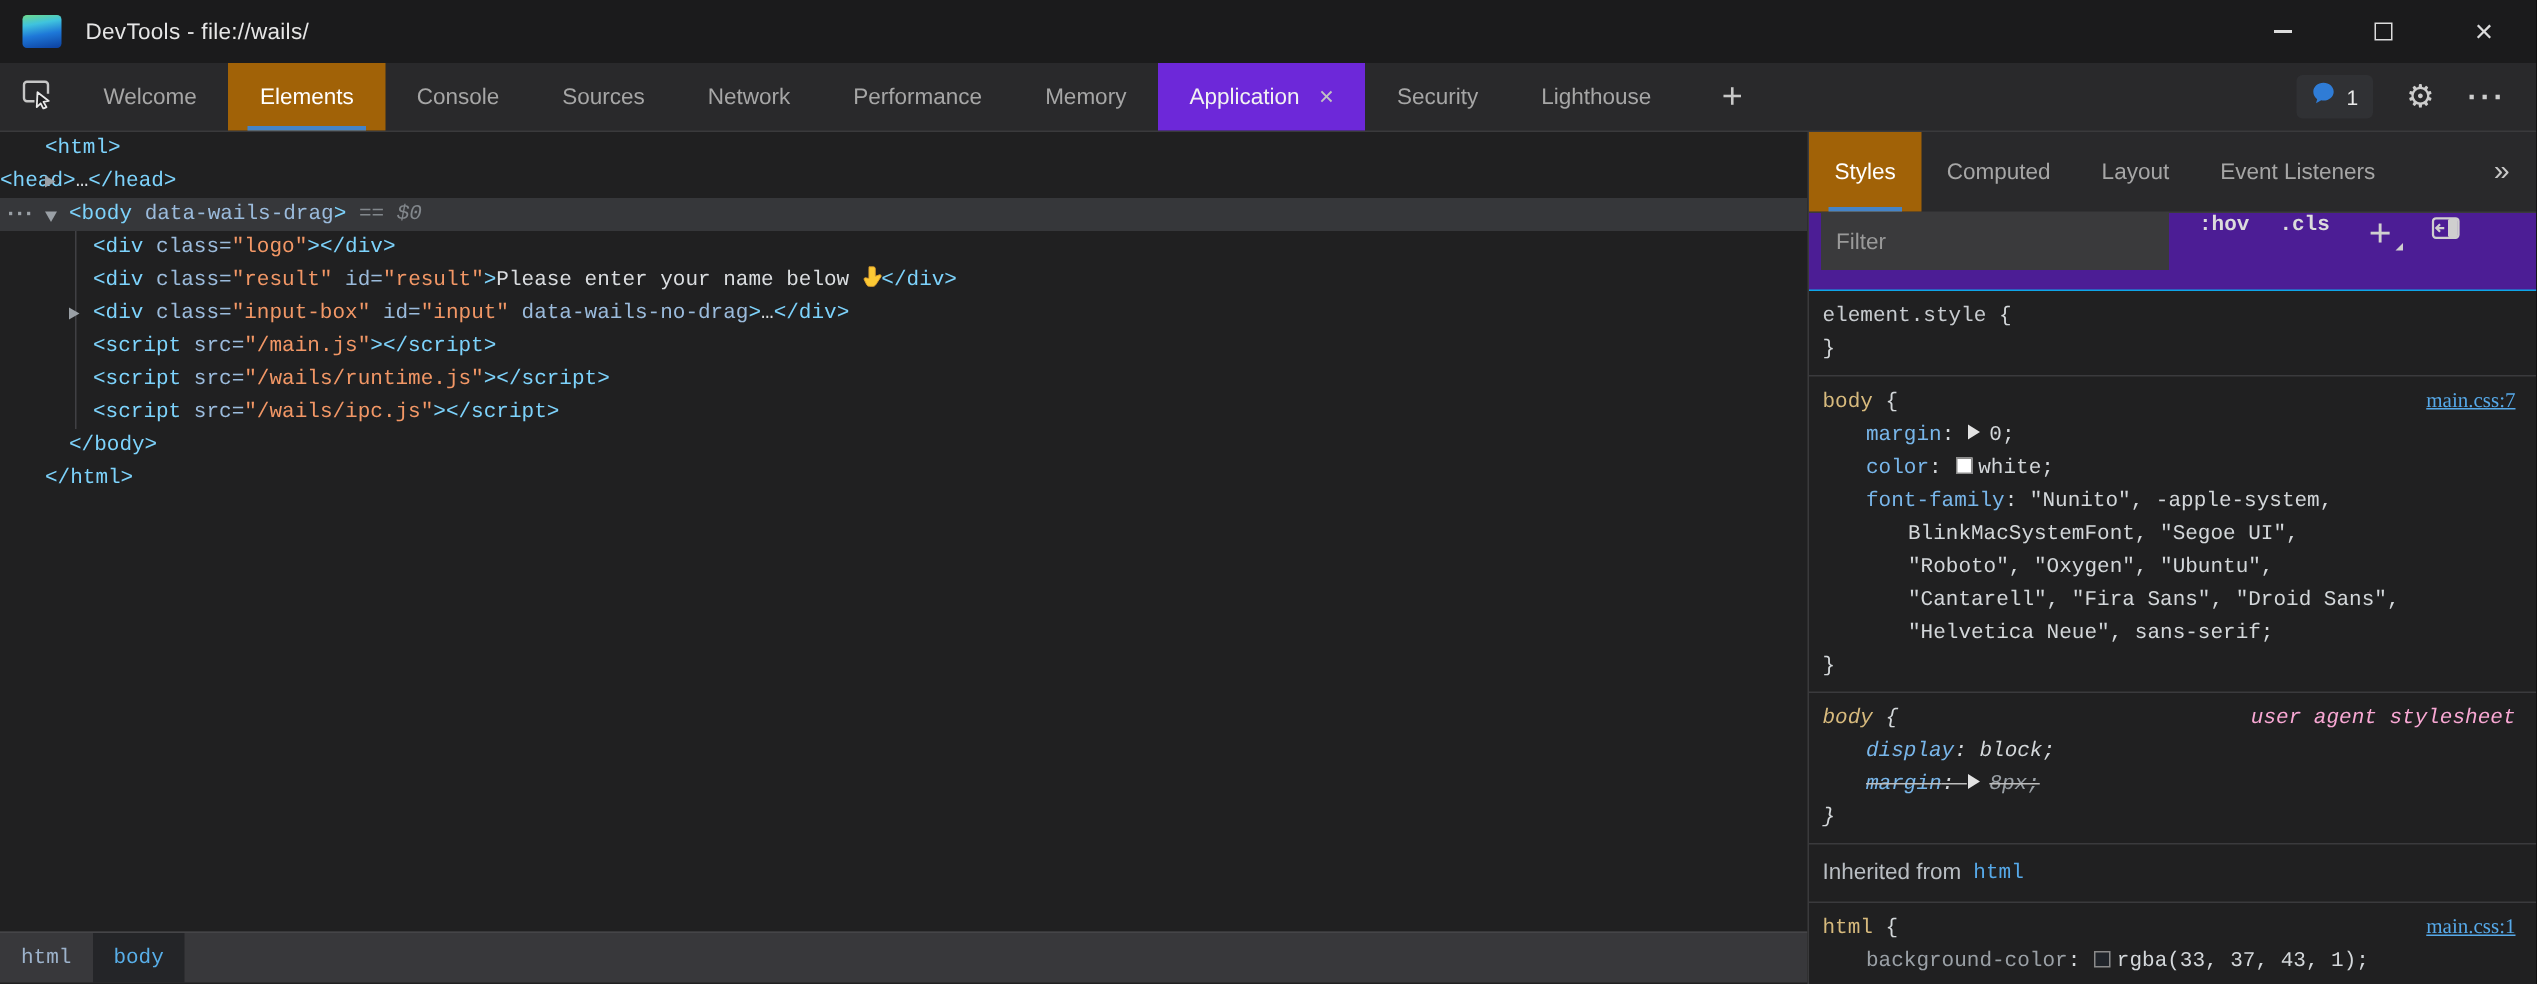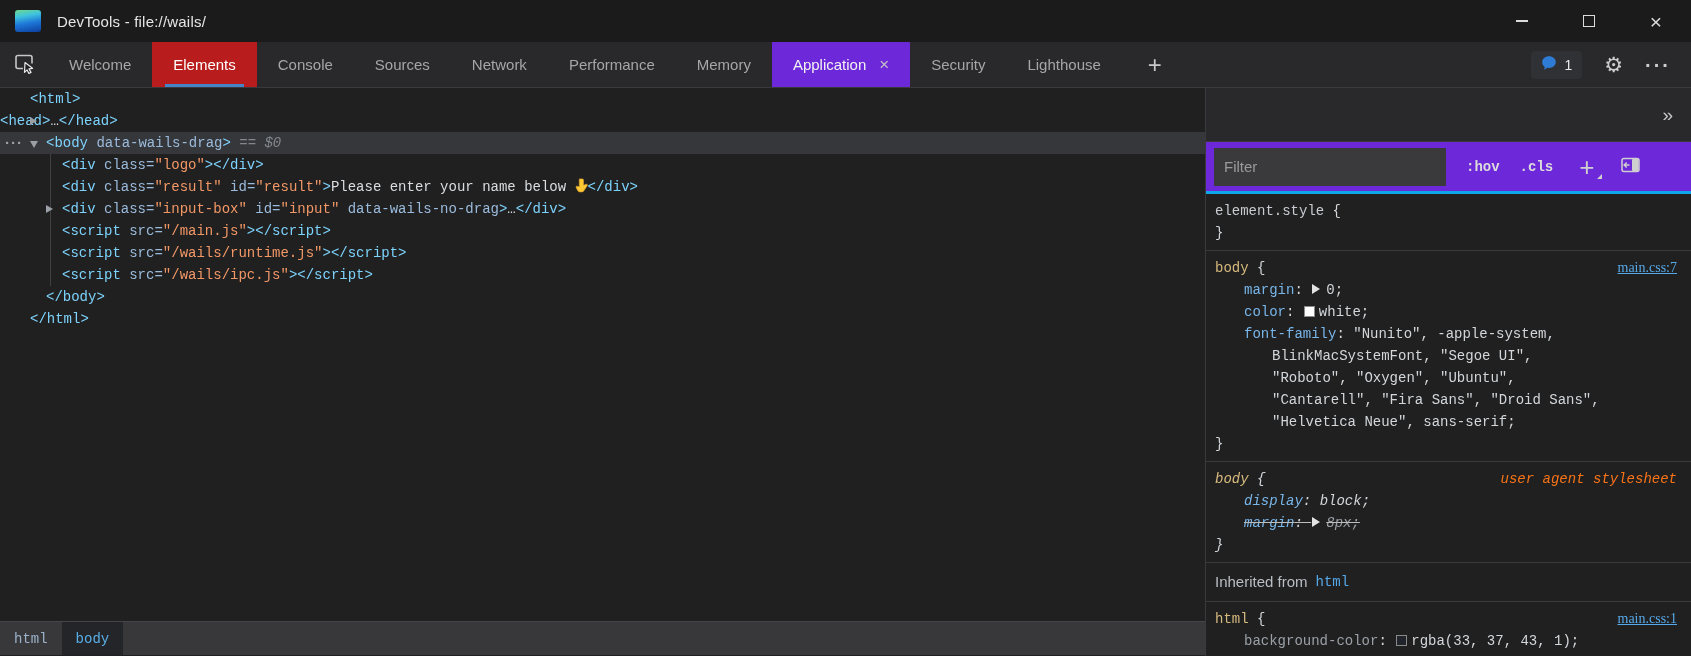--- a/index.html
+++ b/index.html
@@ -17,21 +17,21 @@
   .win-controls { margin-left:auto; display:flex; align-items:center; height:100%; margin-right:12px; }
   .win-btn { width:46px; height:100%; display:flex; align-items:center; justify-content:center; margin-left:21px; cursor:default; }
   .ic-min { width:12px; height:2px; background:#dcdcdc; display:block; }
   .ic-max { width:12px; height:12px; border:1.5px solid #dcdcdc; display:block; }
   .ic-close { color:#dcdcdc; font-size:21px; line-height:1; font-weight:400; }
   
   .toolbar { height:46px; background:#29292b; display:flex; align-items:stretch; border-bottom:1px solid #3a3a3c; }
   .inspect-btn { width:48px; display:flex; align-items:center; justify-content:center; }
   .tabs { display:flex; align-items:stretch; }
   .tab { position:relative; display:flex; align-items:center; padding:12px 21px; font-size:15px; color:#a6a6a6; white-space:nowrap; cursor:default; }
-  .tab.active { background:#b91c1c; color:#fff; }
+  .tab.active { background:#a16207; color:#fff; }
   .tab.active::after { content:""; position:absolute; left:13px; right:13px; bottom:0; height:3px; background:#4584c8; }
   .tab.open { background:#6d28d9; color:#f2f2f2; }
   .tab-close { margin-left:13px; color:#c3c3c3; font-size:17px; line-height:1; }
   .add-tab { display:flex; align-items:center; padding:0 26px; color:#c8c8c8; font-size:24px; font-weight:300; }
   .tb-right { margin-left:auto; display:flex; align-items:center; margin-right:20px; }
   .issues-badge { display:flex; align-items:center; gap:7px; background:#303134; border-radius:4px; padding:4px 10px; }
   .issues-count { color:#eaeaea; font-size:14px; }
   .tb-icon-btn { margin-left:22px; color:#cdcdcd; display:flex; align-items:center; justify-content:center; }
   .gear { font-size:21px; line-height:1; }
   .dots { font-size:20px; font-weight:700; letter-spacing:2px; line-height:1; }
@@ -52,36 +52,36 @@
   .tk-emoji svg { vertical-align:-2px; }
   
   .breadcrumb { height:34px; background:#38383b; border-top:1px solid #454548; display:flex; align-items:stretch; font-family:"Liberation Mono","DejaVu Sans Mono",monospace; font-size:14px; }
   .crumb { display:flex; align-items:center; padding:0 14px; color:#9db3cc; cursor:default; }
   .crumb.selected { background:#242528; color:#58aee8; }
   
   .styles-pane { flex:1; border-left:1px solid #3a3a3c; display:flex; flex-direction:column; background:#202021; }
   .sidebar-tabs { height:54px; background:#29292b; border-bottom:1px solid #3a3a3c; display:flex; align-items:stretch; }
   .sidebar-tabs .tab { padding:0 17px; }
   .more-tabs { margin-left:auto; display:flex; align-items:center; padding:0 18px; color:#c8c8c8; font-size:19px; }
-  .styles-toolbar { height:52px; border-bottom:3px solid #0ea5e9; display:flex; align-items:center; background:#6d28d9; }
+  .styles-toolbar { height:52px; border-bottom:1px solid #0ea5e9; display:flex; align-items:flex-start; background:#4c1d95; }
   .filter-input { width:232px; height:38px; margin-left:8px; background:#3a3a3c; border:none; outline:none; color:#d0d0d0; font-size:15px; padding:0 10px; font-family:"Liberation Sans",sans-serif; }
   .filter-input::placeholder { color:#9a9a9a; }
   .pseudo-btn { margin-left:20px; font-family:"Liberation Mono","DejaVu Sans Mono",monospace; font-weight:700; font-size:14px; color:#dcdcdc; cursor:default; }
   .plus-btn { position:relative; margin-left:22px; color:#d0d0d0; font-size:26px; font-weight:300; line-height:1; padding:0 4px; }
   .plus-corner { position:absolute; right:-4px; bottom:1px; width:0; height:0; border-right:5px solid #cfcfcf; border-top:5px solid transparent; }
   .pane-toggle { margin-left:20px; display:flex; align-items:center; }
   
   .styles-scroll { height:461px; overflow:hidden; font-family:"Liberation Mono","DejaVu Sans Mono",monospace; font-size:14px; line-height:22px; }
   .rule { position:relative; padding:6px 0 6px 9px; border-bottom:1px solid #3a3a3d; }
   .rule.clipped { padding-top:6px; border-bottom:none; }
   .rule.italic .sel, .rule.italic .brace, .rule.italic .prop, .rule.italic .close-line { font-style:italic; }
   .sel { color:#d7ba7d; } .sel.gray { color:#c8ccd0; }
   .brace, .close-line { color:#d3d7da; }
   .css-link { position:absolute; right:14px; top:6px; color:#56a9e9; text-decoration:underline; cursor:pointer;font-family:Liberation Serif, serif; }
-  .origin { position:absolute; right:14px; top:6px; color:#f97316; font-style:italic; }
+  .origin { position:absolute; right:14px; top:6px; color:#f9a8d4; font-style:italic; }
   .prop { padding-left:29px; white-space:nowrap; }
   .prop.wrap { padding-left:57px; }
   .pname { color:#78b6ea; } .pname.dim { color:#9aa0a6; }
   .pcolon { color:#d3d7da; } .pval { color:#d3d7da; }
   .parrow { display:inline-block; width:0; height:0; border-left:8px solid #e3e3e3; border-top:5px solid transparent; border-bottom:5px solid transparent; margin:0 6px 0 1px; }
   .swatch { display:inline-block; width:11px; height:11px; border:1px solid #8a8a8a; margin:0 4px 0 1px; vertical-align:-1px; }
   .prop.overridden { text-decoration:line-through; text-decoration-color:#bdbdbd; }
   .prop.overridden .pval { color:#9aa0a6; font-style:italic; }
   .sec-header { padding:0 9px; height:39px; display:flex; align-items:center; gap:8px; border-bottom:1px solid #3a3a3d; font-family:"Liberation Sans",sans-serif; font-size:15px; color:#b9bec3; }
   .sec-header .mono-link { font-family:"Liberation Mono","DejaVu Sans Mono",monospace; font-size:14px; color:#56a9e9; cursor:pointer; }
@@ -187,20 +187,34 @@
           <div class="trow" style="padding-left: 30px;"><span class="tk-tag">&lt;/html&gt;</span></div>
         </div>
       <div class="breadcrumb">
           <div class="crumb">html</div>
           <div class="crumb selected">body</div>
         </div>
     </div>
 
     <div class="styles-pane">
       <div class="sidebar-tabs">
+        <div class="tabs" style="display:flex;align-items:stretch;">
+            <div class="tab active">
+              <span class="tab-label">Styles</span>
+            </div>
+            <div class="tab">
+              <span class="tab-label">Computed</span>
+            </div>
+            <div class="tab">
+              <span class="tab-label">Layout</span>
+            </div>
+            <div class="tab">
+              <span class="tab-label">Event Listeners</span>
+            </div>
+          </div>
         <div class="more-tabs">»</div>
       </div>
       <div class="styles-toolbar">
         <input class="filter-input" type="text" placeholder="Filter" style="">
         <span class="pseudo-btn">:hov</span>
         <span class="pseudo-btn">.cls</span>
         <span class="plus-btn">+<span class="plus-corner"></span></span>
         <span class="pane-toggle">
           <span>
             <svg width="25" height="20" viewBox="0 0 25 20">

